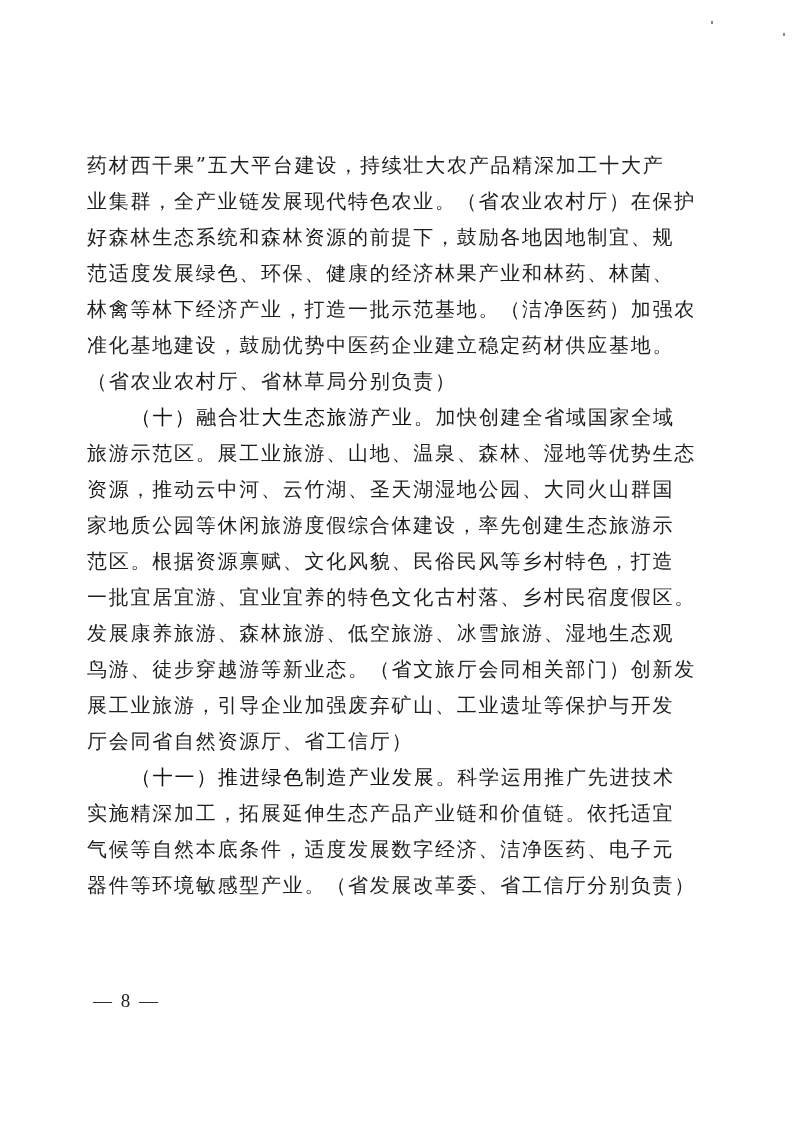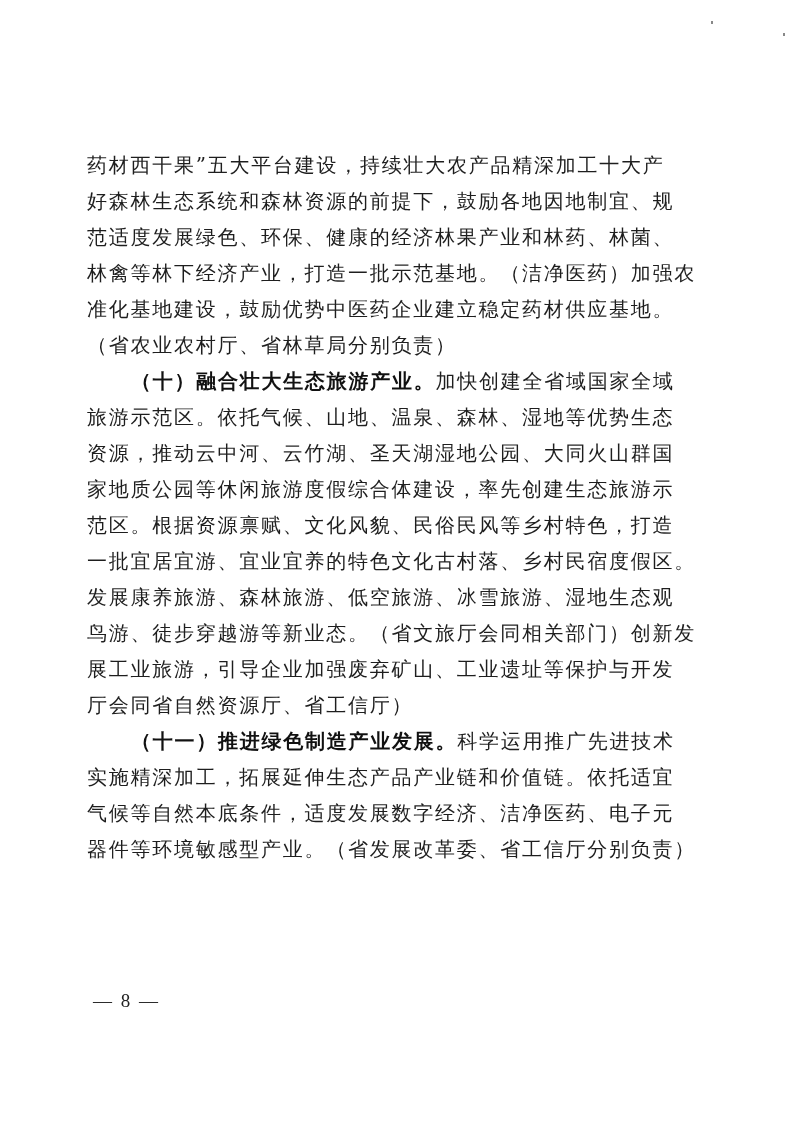--- a/index.html
+++ b/index.html
@@ -34,21 +34,21 @@
       line-height: 36px;
       font-size: 20px;
       letter-spacing: 1.75px;
       white-space: nowrap;
       color: #1e1e1e;
     }
     .line.indent {
       padding-left: 44px;
     }
     .heading {
-      font-weight: bold;
+      font-weight: normal;
       color: #111111;
     }
     .page-number {
       position: absolute;
       left: 93px;
       top: 990px;
       font-size: 19px;
       letter-spacing: 2px;
       color: #222222;
       font-family: "Liberation Serif", serif;
@@ -63,28 +63,29 @@
 </head>
 <body>
 
 <div class="page">
 
   <span class="corner-mark" style="left:711px; top:21px;"></span>
   <span class="corner-mark" style="left:783px; top:33px;"></span>
 
   <div class="body-text">
     <div class="line">药材西干果”五大平台建设，持续壮大农产品精深加工十大产</div>
+    <div class="line">业集群，全产业链发展现代特色农业。（省农业农村厅）在保护</div>
     <div class="line">好森林生态系统和森林资源的前提下，鼓励各地因地制宜、规</div>
     <div class="line">范适度发展绿色、环保、健康的经济林果产业和林药、林菌、</div>
     <div class="line">林禽等林下经济产业，打造一批示范基地。（洁净医药）加强农</div>
     <div class="line">准化基地建设，鼓励优势中医药企业建立稳定药材供应基地。</div>
     <div class="line">（省农业农村厅、省林草局分别负责）</div>
 
     <div class="line indent"><span class="heading">（十）融合壮大生态旅游产业。</span><span>加快创建全省域国家全域</span></div>
-    <div class="line">旅游示范区。依托气候、山地、温泉、森林、湿地等优势生态</div>
+    <div class="line">旅游示范区。展工业旅游、山地、温泉、森林、湿地等优势生态</div>
     <div class="line">资源，推动云中河、云竹湖、圣天湖湿地公园、大同火山群国</div>
     <div class="line">家地质公园等休闲旅游度假综合体建设，率先创建生态旅游示</div>
     <div class="line">范区。根据资源禀赋、文化风貌、民俗民风等乡村特色，打造</div>
     <div class="line">一批宜居宜游、宜业宜养的特色文化古村落、乡村民宿度假区。</div>
     <div class="line">发展康养旅游、森林旅游、低空旅游、冰雪旅游、湿地生态观</div>
     <div class="line">鸟游、徒步穿越游等新业态。（省文旅厅会同相关部门）创新发</div>
     <div class="line">展工业旅游，引导企业加强废弃矿山、工业遗址等保护与开发</div>
     <div class="line">厅会同省自然资源厅、省工信厅）</div>
 
     <div class="line indent"><span class="heading">（十一）推进绿色制造产业发展。</span><span>科学运用推广先进技术</span></div>

